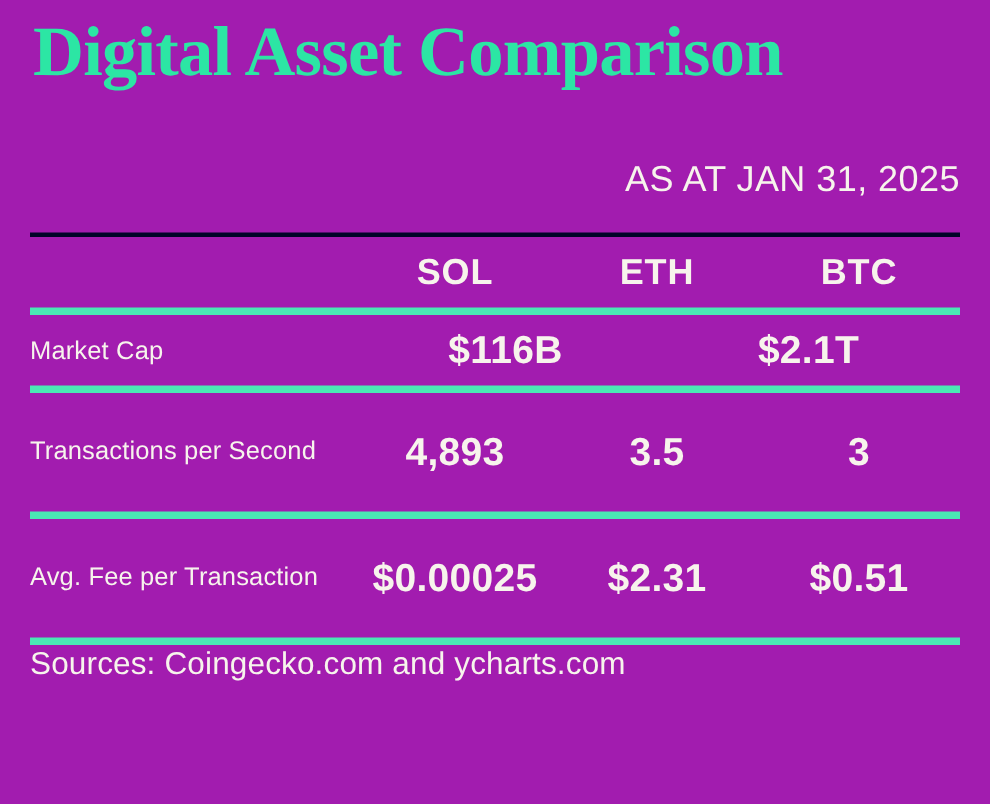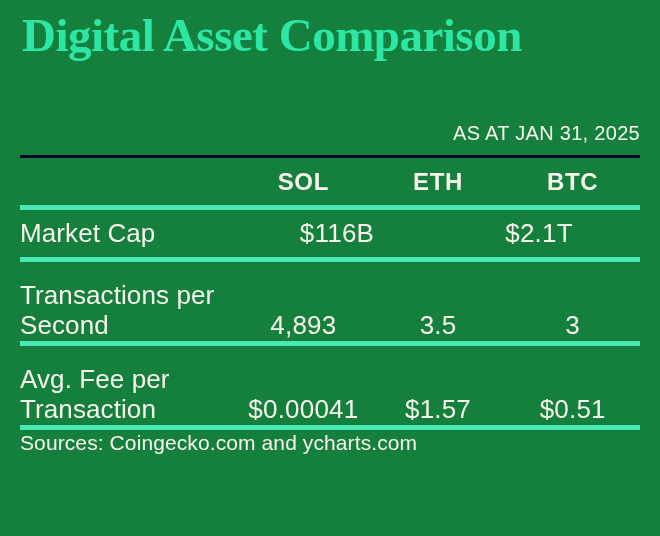--- a/index.html
+++ b/index.html
@@ -10,21 +10,21 @@
     width: 660px;
     height: 536px;
     background: #04052a;
     font-family: "Liberation Sans", sans-serif;
     overflow: hidden;
   }
   .infographic {
     position: relative;
     width: 660px;
     height: 536px;
-    background: #15803d;
+    background: #a21caf;
     box-sizing: border-box;
   }
 
   
   .title {
     position: absolute;
     left: 22px;
     top: 8px;
     font-family: "Liberation Serif", serif;
     font-weight: bold;
@@ -35,25 +35,24 @@
     line-height: 1.15;
   }
 
   
   .asat {
     position: absolute;
     right: 20px;
     top: 106px;
     font-family: "Liberation Sans", sans-serif;
     font-weight: 400;
-    font-size: 20px;
+    font-size: 24px;
     letter-spacing: 0.3px;
     color: #f7f4ec;
     white-space: nowrap;
-    margin-top: 16px;
   }
 
   
   .table {
     position: absolute;
     left: 20px;
     top: 155px;
     width: 620px;
   }
   .rule {
@@ -66,49 +65,48 @@
     background: #000428;
   }
   .row {
     display: flex;
     align-items: center;
     width: 100%;
   }
   .row .label {
     flex: 0 0 216px;
     color: #f7f4ec;
-    font-size: 26px;
+    font-size: 17px;
     font-weight: 400;
     line-height: 1.16;
     letter-spacing: 0.1px;
     text-align: left;
   }
   .row .cell {
     flex: 1 1 0;
     text-align: center;
     color: #f7f4ec;
     font-size: 26px;
-    font-weight: 400;
+    font-weight: 700;
     letter-spacing: 0.2px;
     white-space: nowrap;
   }
   .header-row {
     height: 47px;
   }
   .header-row .cell {
     font-weight: bold;
     font-size: 24px;
     letter-spacing: 0.6px;
   }
   .row-single {
     height: 47px;
   }
   .row-double {
     height: 79px;
-    align-items: flex-end;
   }
   .row-double .label {
     line-height: 1.18;
   }
 
   
   .sources {
     position: absolute;
     left: 20px;
     top: 431px;
@@ -153,22 +151,22 @@
       <div class="label">Transactions per Second</div>
       <div class="cell">4,893</div>
       <div class="cell">3.5</div>
       <div class="cell">3</div>
     </div>
 
     <div class="rule"></div>
 
     <div class="row row-double">
       <div class="label">Avg. Fee per Transaction</div>
-      <div class="cell">$0.00041</div>
-      <div class="cell">$1.57</div>
+      <div class="cell">$0.00025</div>
+      <div class="cell">$2.31</div>
       <div class="cell">$0.51</div>
     </div>
 
     <div class="rule"></div>
 
   </div>
 
   <div class="sources">Sources: Coingecko.com and ycharts.com</div>
 
 </div>

